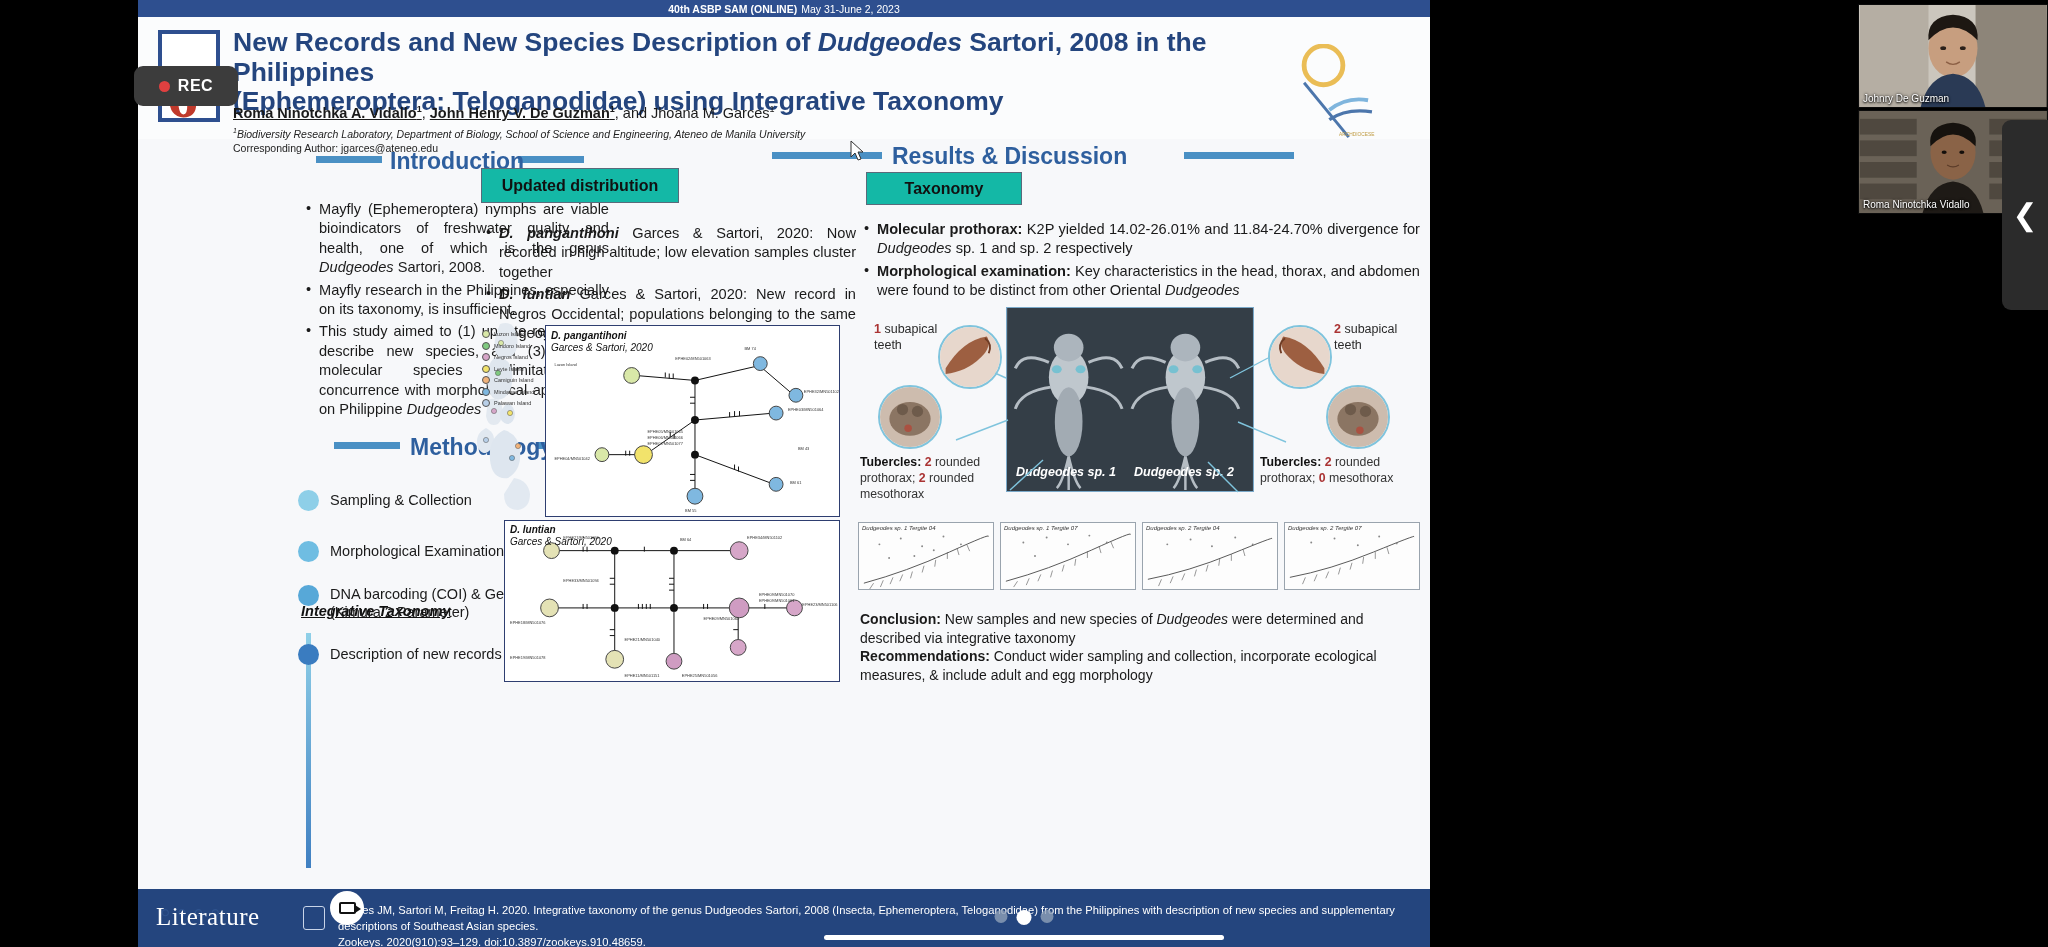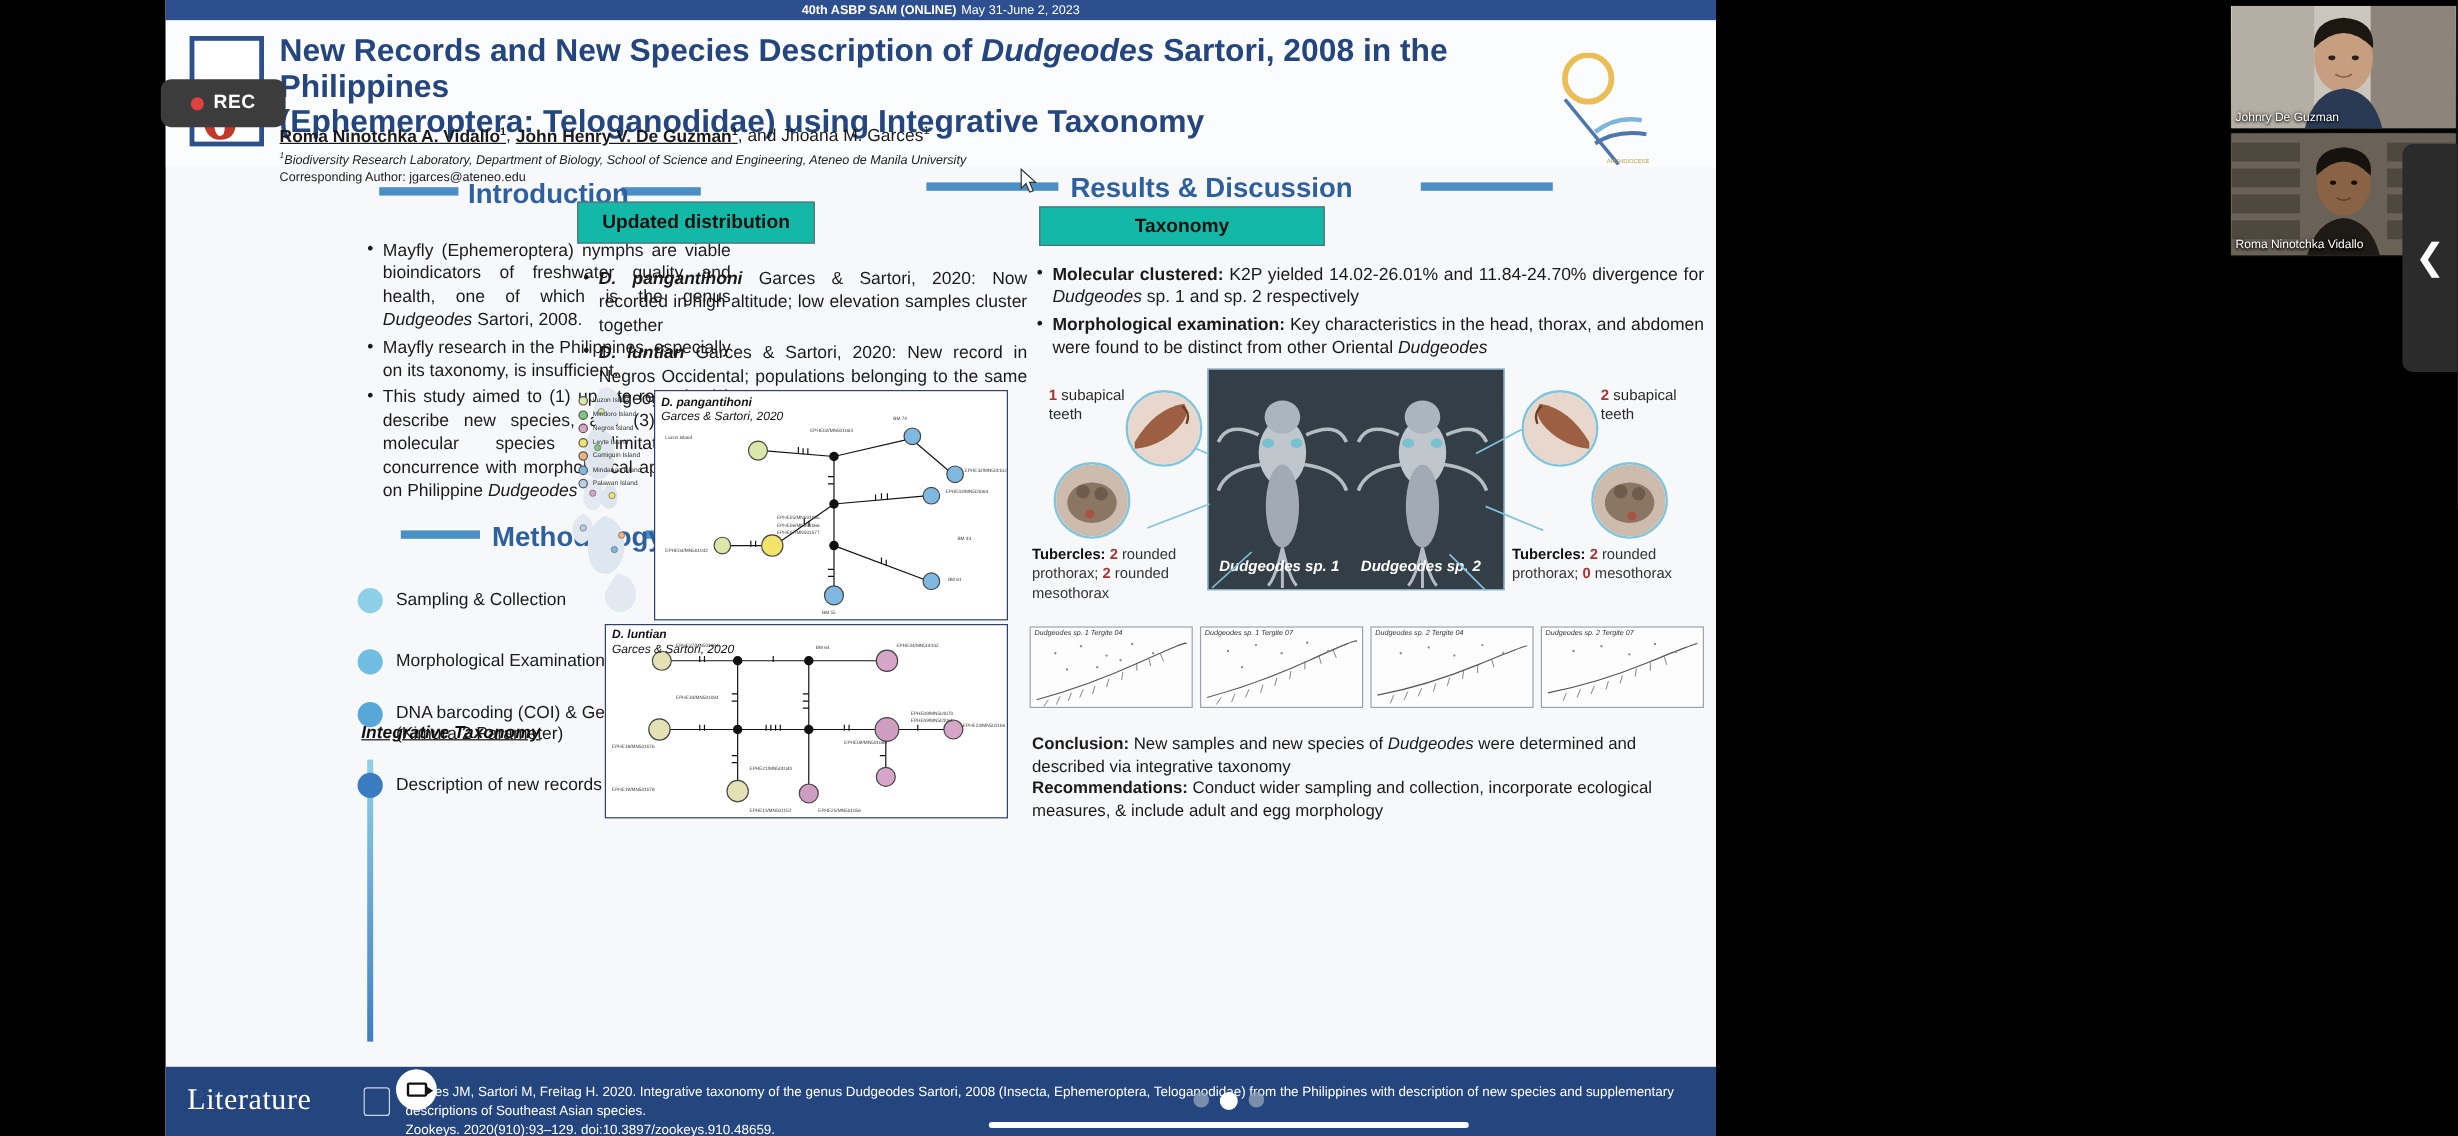--- a/index.html
+++ b/index.html
@@ -420,24 +420,24 @@
     </div>
     <div class="hapcap" style="left:372px; top:524px; width:120px;">
       <b style="font-style:italic">D. luntian</b><br>
       <span>Garces &amp; Sartori, 2020</span>
     </div>
 
     <div class="sec-rule" style="left:634px; top:152px; width:110px;"></div>
     <div class="sec-rule" style="left:1046px; top:152px; width:110px;"></div>
     <div class="sec-title" style="left:754px; top:143px;">Results &amp; Discussion</div>
 
-    <div class="boxhdr" style="left:728px; top:172px; width:238px; height:33px;">Taxonomy</div>
+    <div class="boxhdr" style="left:728px; top:172px; width:156px; height:33px;">Taxonomy</div>
 
     <ul class="bullets" style="left:724px; top:220px; width:558px;">
-      <li><b>Molecular clustered:</b> K2P yielded 14.02-26.01% and 11.84-24.70% divergence for <i>Dudgeodes</i> sp. 1 and sp. 2 respectively</li>
+      <li><b>Molecular prothorax:</b> K2P yielded 14.02-26.01% and 11.84-24.70% divergence for <i>Dudgeodes</i> sp. 1 and sp. 2 respectively</li>
       <li><b>Morphological examination:</b> Key characteristics in the head, thorax, and abdomen were found to be distinct from other Oriental <i>Dudgeodes</i></li>
     </ul>
 
     <div class="specimen-main" style="left:868px;">
       <svg viewBox="0 0 248 185" style="width:100%;height:100%">
         <rect width="248" height="185" fill="#343e47"></rect>
         <g opacity=".9">
           <ellipse cx="62" cy="70" rx="20" ry="28" fill="#cfd6dc"></ellipse>
           <ellipse cx="62" cy="40" rx="15" ry="14" fill="#b9c2ca"></ellipse>
           <ellipse cx="62" cy="115" rx="14" ry="35" fill="#aeb7bf"></ellipse>

